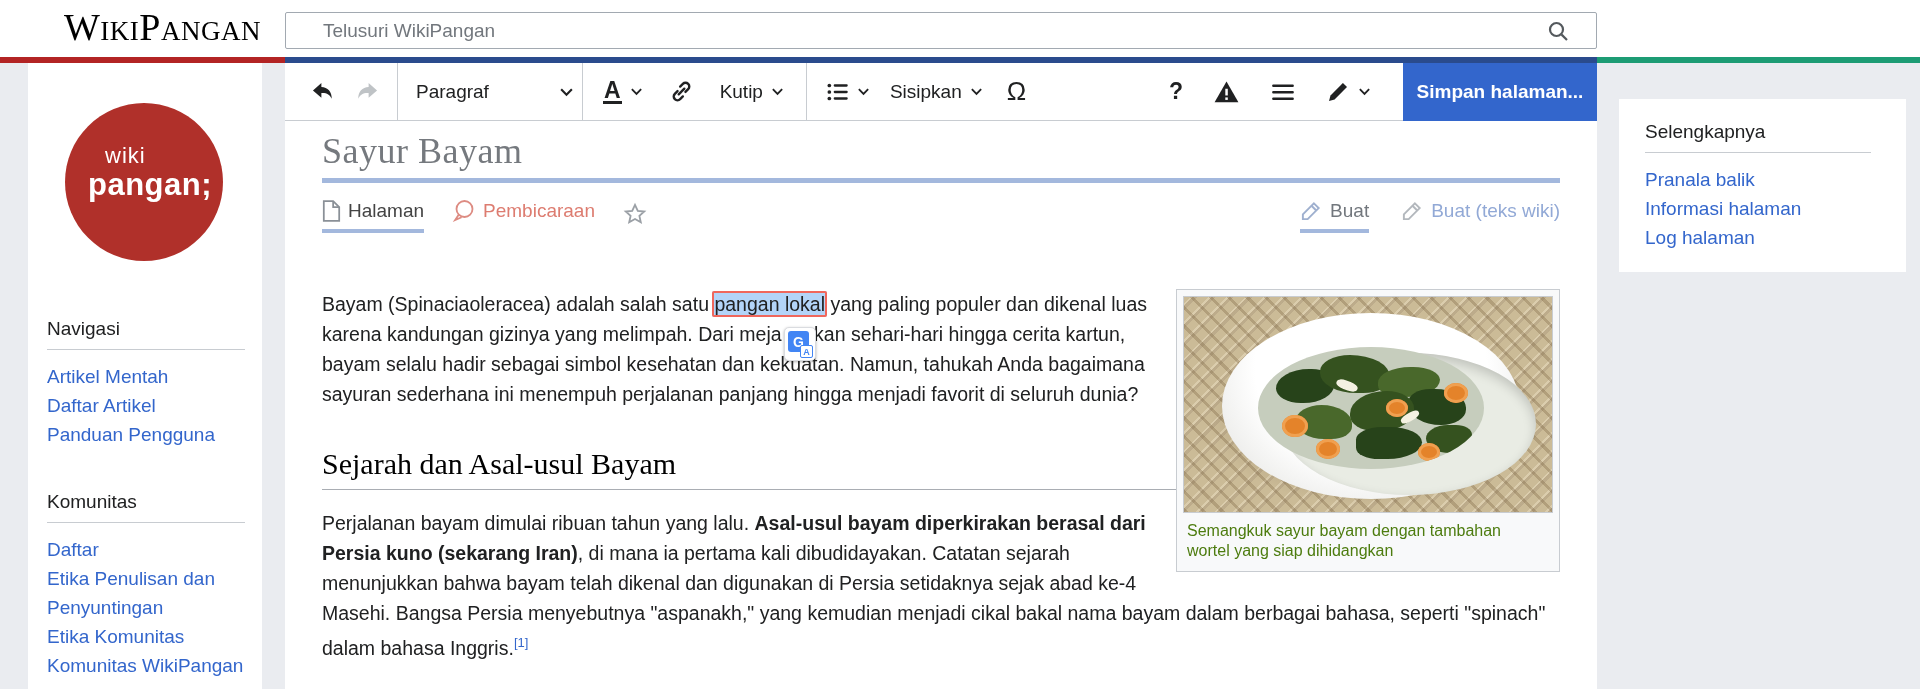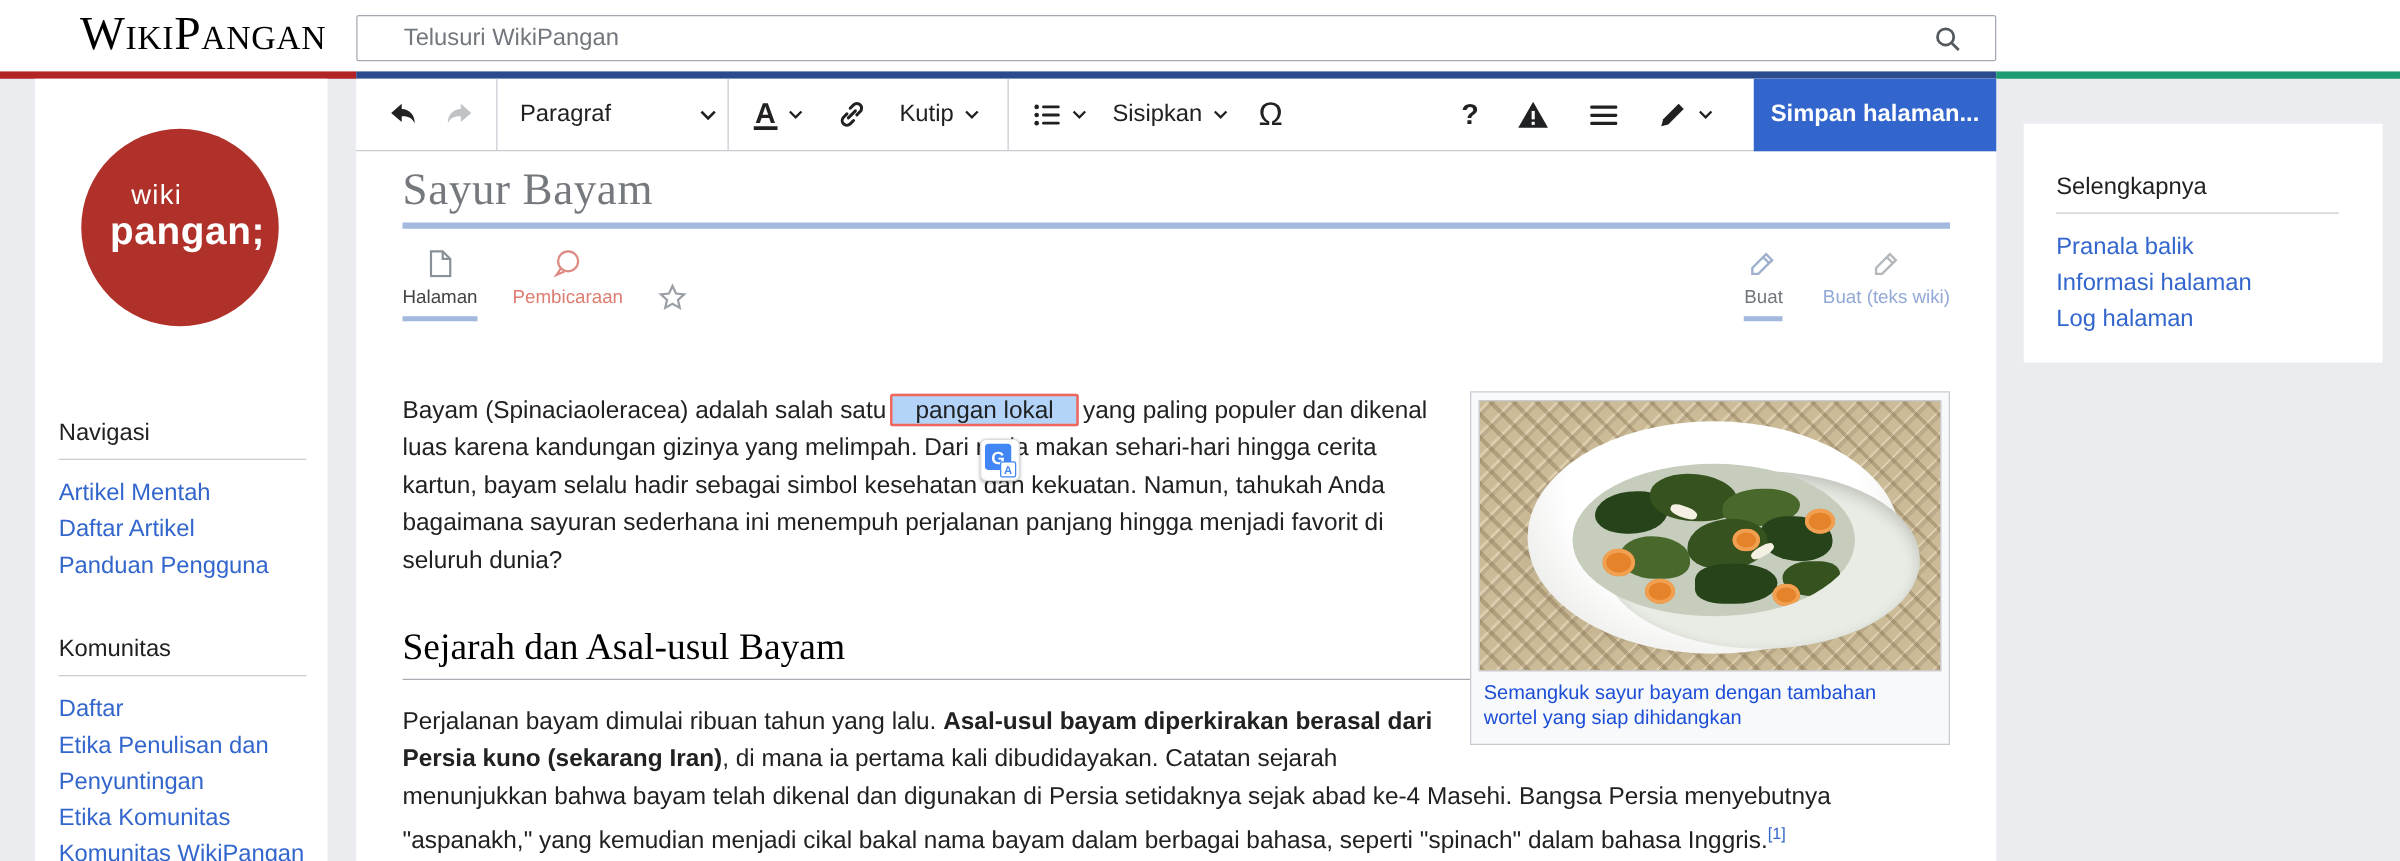--- a/index.html
+++ b/index.html
@@ -46,21 +46,21 @@
   
   .left-panel { position:absolute; left:28px; top:0; width:234px; height:626px; background:#fff; }
   .wiki-logo-circle {
     position:absolute; left:37px; top:40px; width:158px; height:158px;
     border-radius:50%; background:#b0302a; cursor:pointer;
   }
   .logo-wiki   { position:absolute; left:40px; top:40px; color:#fff; font-size:22px; letter-spacing:1px; }
   .logo-pangan { position:absolute; left:23px; top:64px; color:#fff; font-size:31px; font-weight:bold; letter-spacing:.5px; }
   .left-nav { position:absolute; left:19px; top:255px; width:198px; }
   .side-h {
-    font-size:19px; font-weight:400; color:#202122; margin:18px 0 12px;
+    font-size:19px; font-weight:400; color:#202122; margin:0 0 12px;
     padding-bottom:9px; border-bottom:1px solid #c8ccd1;
   }
   .side-links a {
     display:block; color:#36c; font-size:19px; line-height:29px;
     text-decoration:none; cursor:pointer;
   }
   .side-gap { margin-top:42px; }
 
   
   .right-panel {
@@ -101,35 +101,35 @@
   .article { padding:0 37px; }
   .page-title {
     margin:9px 0 0; font-family:"Liberation Serif", serif;
     font-size:36px; font-weight:400; color:#75797e; letter-spacing:.5px; line-height:42px;
   }
   .title-underline { height:5px; background:#a3b8dd; margin-top:6px; }
 
   .tabs-row { margin-top:16px; display:flex; justify-content:space-between; align-items:flex-end; }
   .tab-group { display:flex; align-items:flex-end; gap:28px; }
   .tab {
-    display:flex; align-items:center; gap:7px; font-size:15px;
-    padding-bottom:7px; border-bottom:4px solid transparent; cursor:pointer; color:#444;flex-direction:column;
+    display:flex; align-items:center; gap:7px; font-size:19px;
+    padding-bottom:7px; border-bottom:4px solid transparent; cursor:pointer; color:#444;
   }
   .tab.active { border-bottom-color:#a3b8dd; }
   .tab-talk { color:#dd7c70; }
   .tab-create { color:#72777d; }
   .tab-create-src { color:#92a9d6; }
   .tab-star { padding-bottom:7px; cursor:pointer; }
 
   .body-text { margin-top:56px; font-size:19.5px; line-height:30px; color:#202122; }
   .body-text p { margin:0; }
   .p1 { position:relative; }
   .sel {
     background:#b3d4f8; border:2px solid #f0675c; border-radius:2px;
-    padding:0 18px; margin:0 -2px;
+    padding:0 0; margin:0 -2px;
   }
   .gt-card {
     position:absolute; left:462px; top:38px; width:32px; height:34px;
     background:#fff; border:1px solid #dadce0; border-radius:5px;
     box-shadow:0 1px 3px rgba(0,0,0,.3); z-index:5; cursor:pointer;
   }
   .gt-blue {
     position:absolute; left:3px; top:3px; width:21px; height:21px;
     background:#4285f4; border-radius:3px; color:#fff; font-size:14px; font-weight:bold;
     display:flex; align-items:center; justify-content:center;
@@ -173,21 +173,21 @@
   }
   .broth {
     position:absolute; left:74px; top:50px; width:226px; height:122px; border-radius:50%;
     background:#c6cdbd; overflow:hidden;
   }
   .leaf { position:absolute; background:#35521f; }
   .leaf.d { background:#27431a; }
   .leaf.l { background:#49682b; }
   .carrot { position:absolute; background:#e4832a; border-radius:50%; box-shadow:inset 0 0 0 3px #f0a050; }
   .onion { position:absolute; background:#f4f1e2; border-radius:40%; }
-  .thumb-caption { font-size:16px; line-height:20px; color:#1d4ed8; padding:8px 34px 4px 4px; }
+  .thumb-caption { font-size:16px; line-height:20px; color:#4d7c0f; padding:8px 34px 4px 4px; }
 
   svg { display:block; }
 </style>
 </head>
 <body>
 
 <header class="topbar">
   <div class="brand">WikiPangan</div>
 
   <div class="searchbox">

